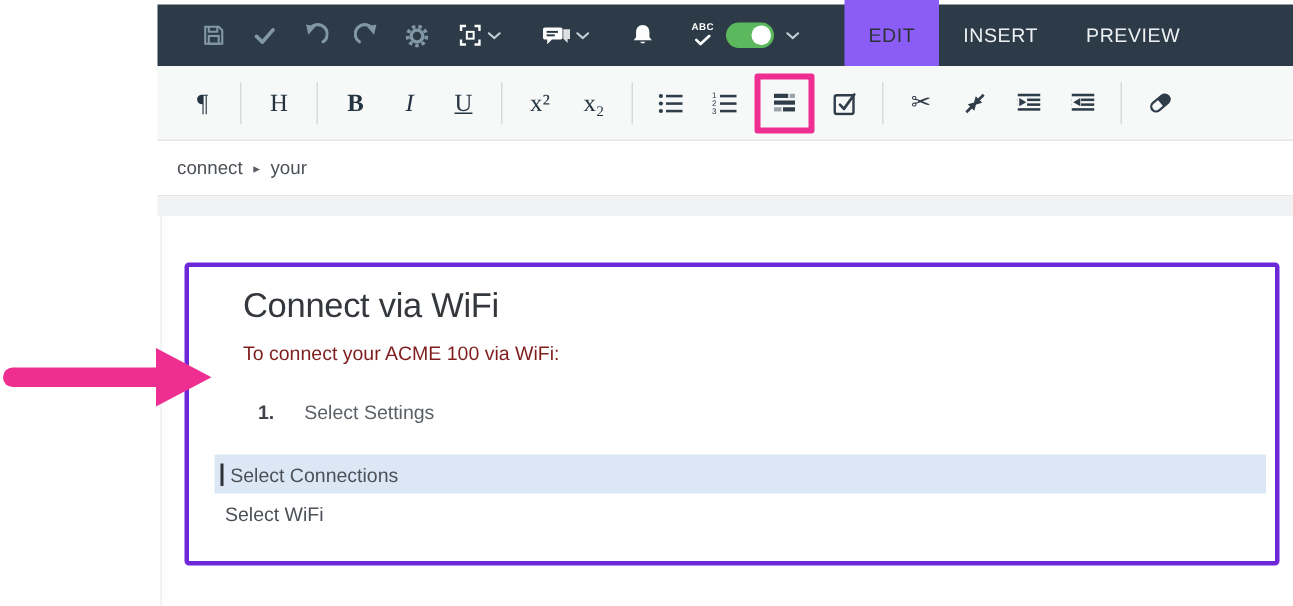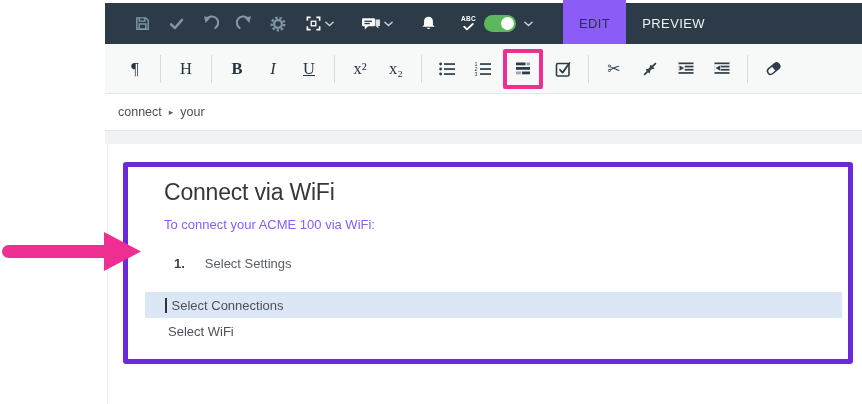--- a/index.html
+++ b/index.html
@@ -39,28 +39,28 @@
   .crumbbar{position:absolute;left:105px;top:94px;width:757px;height:37px;background:#fff;
             border-bottom:1px solid #e1e4e6;display:flex;align-items:center;padding-left:13px;
             font-size:12.5px;color:#4b5157;}
   .crumb{cursor:pointer;}
   .crumb-sep{color:#595f66;font-size:9px;margin:0 7px;}
 
   
   .content{position:absolute;left:105px;top:131px;width:757px;height:273px;background:#fff;}
   .content .grayband{position:absolute;left:0;top:0;width:100%;height:13px;background:#f1f2f3;}
   .vline{position:absolute;left:2px;top:13px;bottom:0;width:1px;background:#eceef0;}
-  .panel{position:absolute;left:18px;top:31px;width:730px;height:202px;background:#fff;
-         border:5px solid #6d28d9;border-radius:3px;padding:0 6px 0 17px;}
+  .panel{position:absolute;left:18px;top:44px;width:730px;height:202px;background:#fff;
+         border:3px solid #6d28d9;border-radius:3px;padding:0 6px 0 17px;}
   .doc-title{margin:12px 0 0 19px;font-size:23px;color:#34383c;letter-spacing:-.2px;}
-  .doc-intro{margin:11px 0 0 19px;font-size:13px;color:#8b5cf6;}
+  .doc-intro{margin:11px 0 0 19px;font-size:13px;color:#7f1d1d;}
   .doc-li{margin:24px 0 0 29px;font-size:13px;display:flex;}
   .doc-li .num{font-weight:bold;color:#3f444a;}
   .doc-li .li-text{color:#5b6066;margin-left:20px;}
-  .row{height:26px;display:flex;align-items:center;font-size:13px;color:#4c5158;padding-left:20px;}
+  .row{height:26px;display:flex;align-items:center;font-size:13px;color:#4c5158;padding-left:4px;}
   .row.first{margin-top:21px;}
   .row.hl{background:#dce7f6;}
   .caret{display:inline-block;width:1.5px;height:15px;background:#2f3338;margin-right:2px;}
   .row .row-text{padding-left:3px;}
 
   
   .arrow-svg{position:absolute;left:0;top:229px;}
 </style>
 </head>
 <body>
@@ -150,20 +150,23 @@
           <div class="knob"></div>
         </div>
       <svg class="chev" width="9" height="6" viewBox="0 0 10 6" fill="none" stroke="currentColor" stroke-width="1.6" stroke-linecap="round">
           <path d="M1 1 l4 3.6 L9 1"></path>
         </svg>
     </div>
 
     <div class="tabs">
       <div class="tab active">
           <span>EDIT</span>
+        </div>
+      <div class="tab">
+          <span>INSERT</span>
         </div>
       <div class="tab">
           <span>PREVIEW</span>
         </div>
     </div>
   </div>
 
   <div class="formatbar">
     <div class="fmt-btn serif">¶</div>
     <div class="sep"></div>

